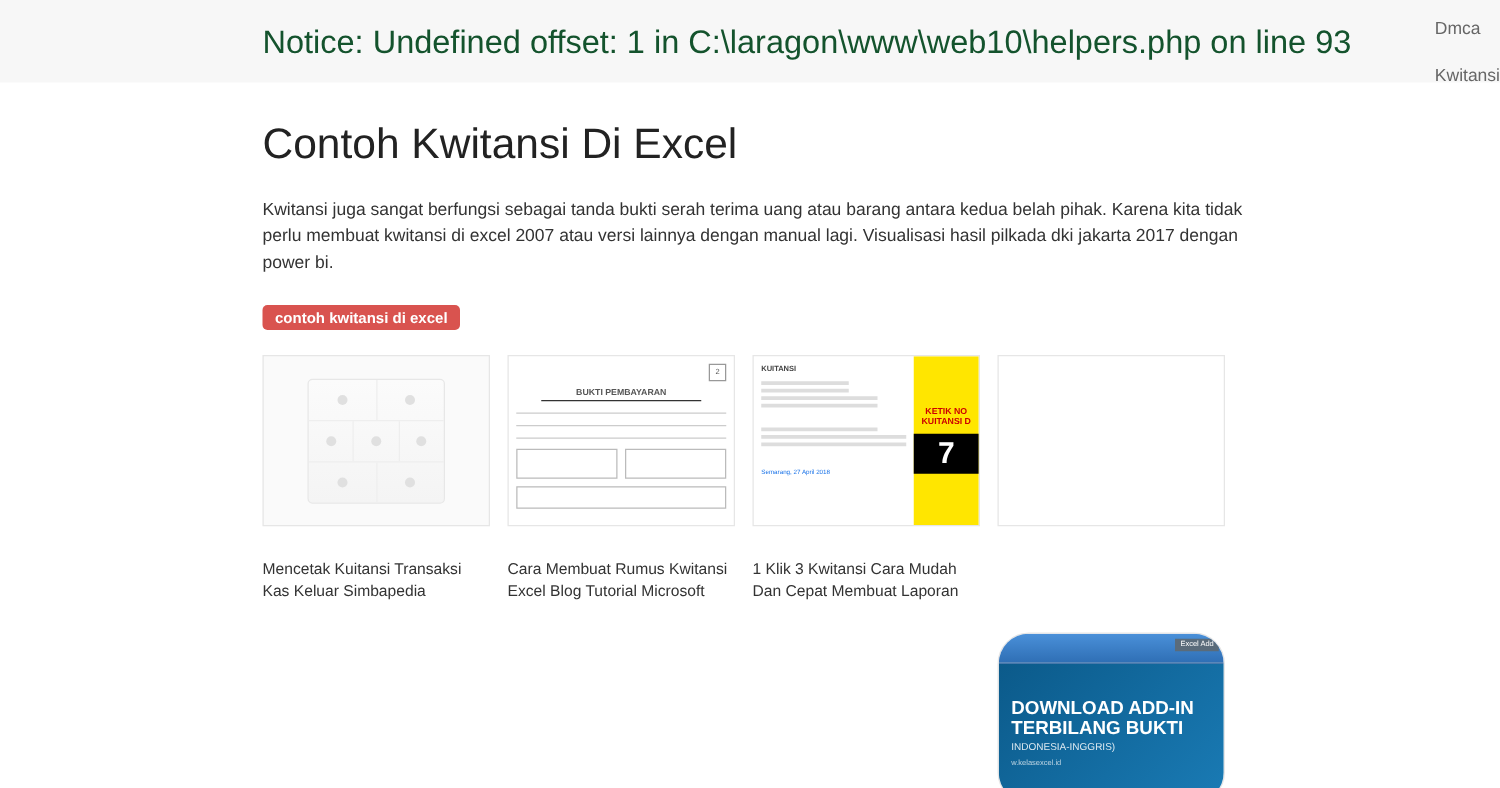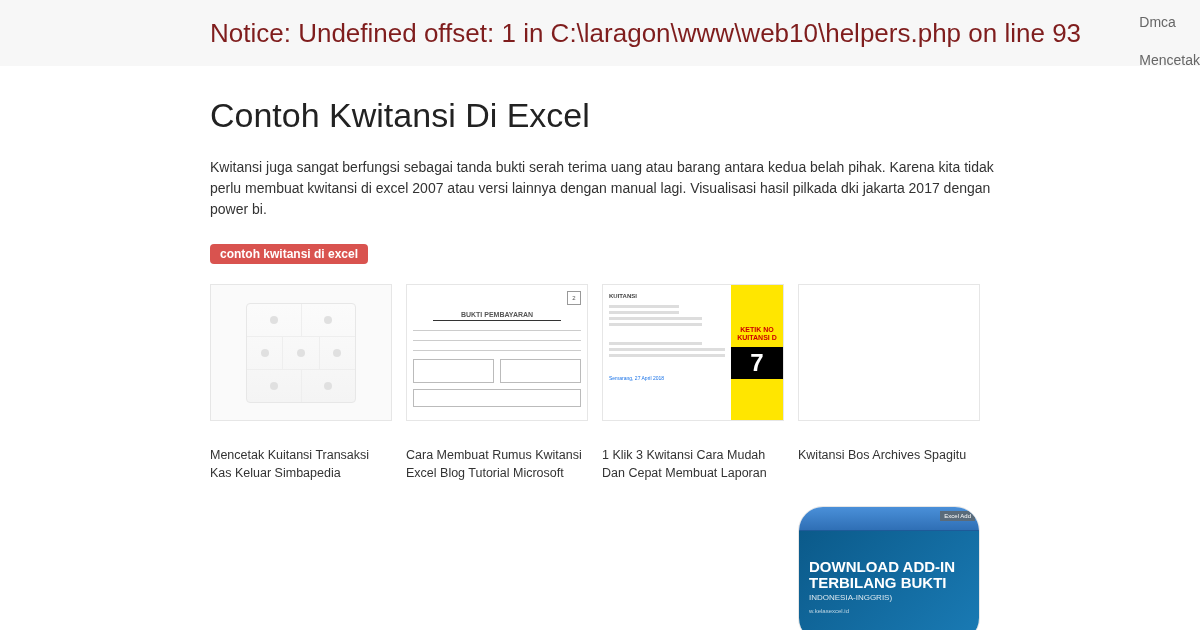--- a/index.html
+++ b/index.html
@@ -1,18 +1,18 @@
 <!DOCTYPE html>
 <html><head>
 <meta charset="utf-8">
 <style>
   * { box-sizing: border-box; margin: 0; padding: 0; }
   body { font-family: -apple-system, BlinkMacSystemFont, "Segoe UI", Arial, sans-serif; background: #fff; color: #333; width: 1200px; }
   .topbar { background: #f7f7f7; height: 66px; display: flex; align-items: center; padding: 0 20px; position: relative; }
-  .notice { font-size: 26px; color: #7f1d1d; margin-left: 190px; font-weight: 400; }
+  .notice { font-size: 26px; color: #14532d; margin-left: 190px; font-weight: 400; }
   .topnav { position: absolute; right: 0; top: 14px; display: flex; gap: 22px; font-size: 14px; color: #666; flex-direction: column; }
   .topnav span { cursor: pointer; }
   .container { max-width: 790px; margin: 0 0 0 210px; padding-top: 30px; }
   .page-title { font-size: 34px; font-weight: 400; color: #222; margin-bottom: 22px; }
   .intro { font-size: 14px; line-height: 1.5; color: #333; margin-bottom: 24px; }
   .tag { display: inline-block; background: #d9534f; color: #fff; font-size: 12px; font-weight: 700; padding: 3px 10px; border-radius: 4px; margin-bottom: 20px; }
   .grid { display: grid; grid-template-columns: repeat(4, 182px); gap: 24px 14px; }
   .card { display: flex; flex-direction: column; }
   .thumb { width: 182px; height: 137px; background: #f4f4f4; border: 1px solid #e6e6e6; position: relative; overflow: hidden; }
   .caption { font-size: 12.5px; line-height: 1.4; color: #333; margin-top: 26px; }
@@ -53,21 +53,21 @@
   .t4 .banner .b2{font-size:8px; margin-top:2px; opacity:.85;}
   .t4 .banner .b3{font-size:6px; margin-top:6px; opacity:.7;}
 </style>
 </head>
 <body>
 
 <div class="topbar">
   <div class="notice">Notice: Undefined offset: 1 in C:\laragon\www\web10\helpers.php on line 93</div>
   <div class="topnav">
     <span>Dmca</span>
-    <span>Mencetak</span>
+    <span>Kwitansi</span>
   </div>
 </div>
 
 <div class="container">
   <h1 class="page-title">Contoh Kwitansi Di Excel</h1>
   <p class="intro">Kwitansi juga sangat berfungsi sebagai tanda bukti serah terima uang atau barang antara kedua belah pihak. Karena kita tidak perlu membuat kwitansi di excel 2007 atau versi lainnya dengan manual lagi. Visualisasi hasil pilkada dki jakarta 2017 dengan power bi.</p>
   <span class="tag">contoh kwitansi di excel</span>
 
   <div class="grid">
 
@@ -142,21 +142,20 @@
         <div class="yb">
           <div class="kt"><span>KETIK NO</span><br><span>KUITANSI D</span></div>
           <div class="num">7</div>
         </div>
       </div>
       <div class="caption">1 Klik 3 Kwitansi Cara Mudah Dan Cepat Membuat Laporan</div>
     </div>
 
     <div class="card">
       <div class="thumb" style="background:#fff;"></div>
-      <div class="caption">Kwitansi Bos Archives Spagitu</div>
     </div>
 
     <div></div>
       <div></div>
       <div></div>
 
     <div class="card">
       <div class="thumb t4">
         <div class="ribbon">
             <div class="badge">Excel Add</div>

